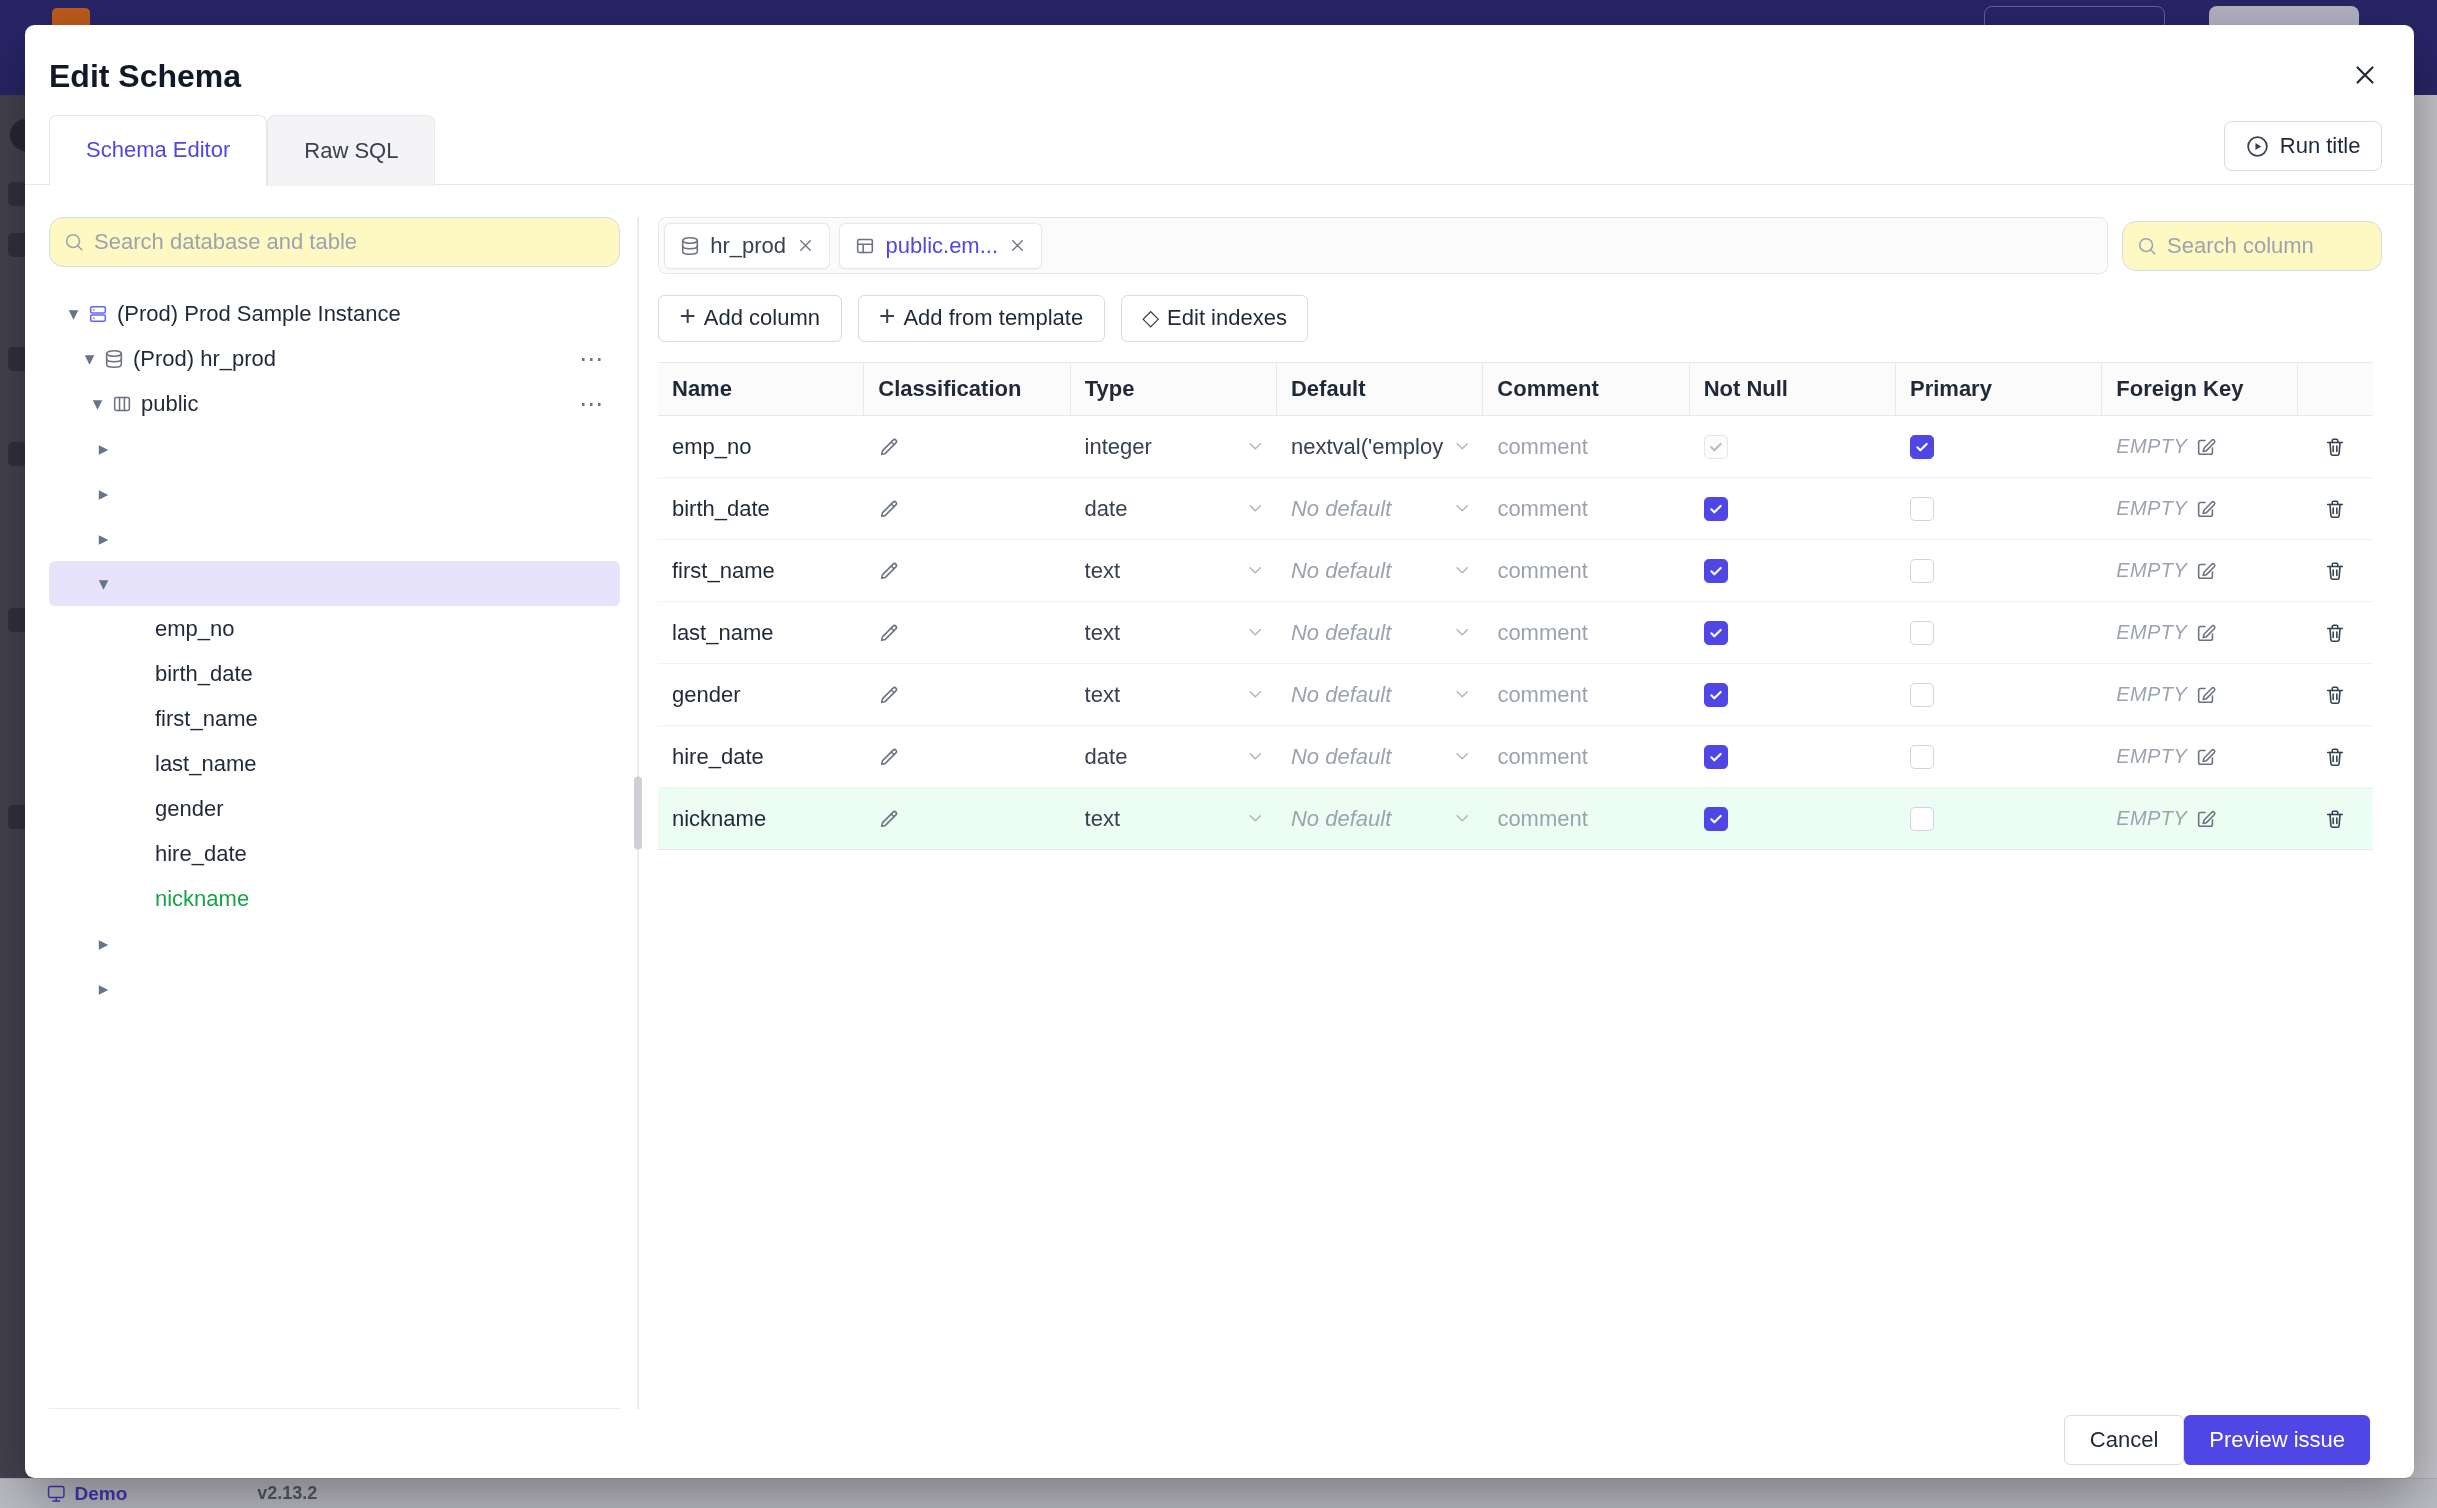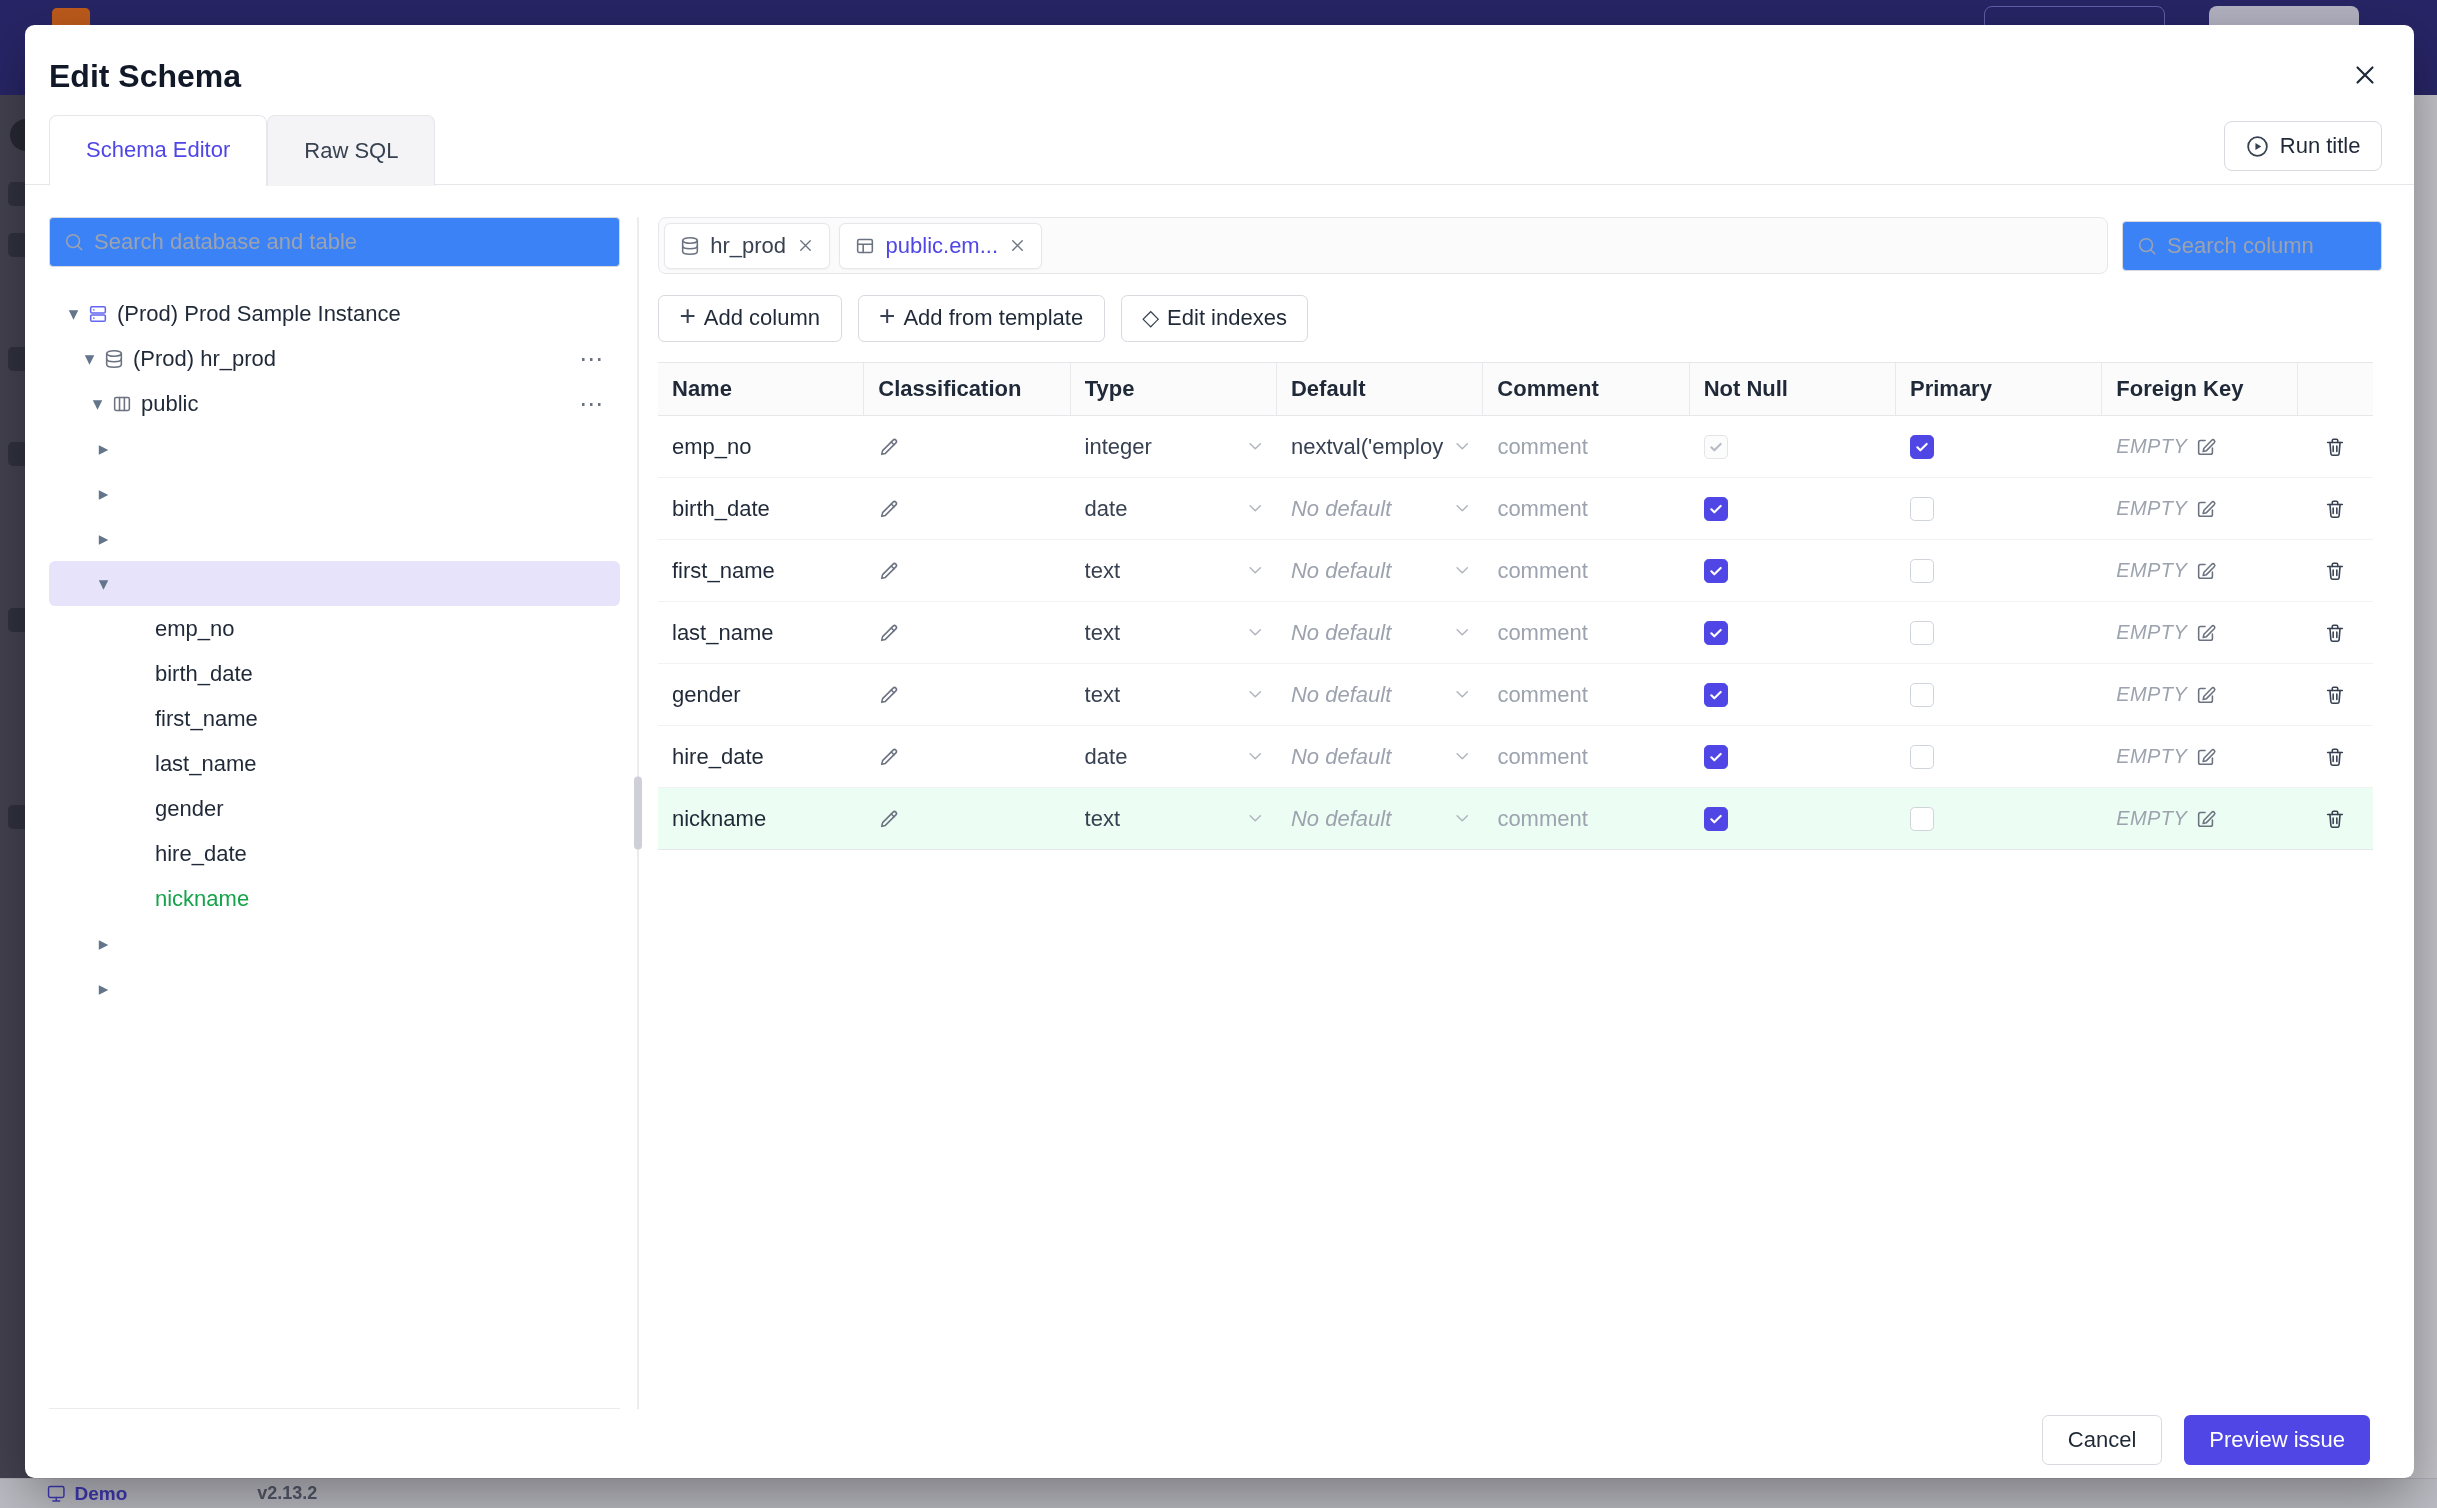--- a/index.html
+++ b/index.html
@@ -38,21 +38,21 @@
          border:1.6px solid #e5e7eb; border-bottom:none; border-radius:8px 8px 0 0; background:#f4f4f6; position:relative; top:1.6px; cursor:pointer; }
   .tab.active { background:#fff; color:#4f46e5; border-bottom:1.6px solid #fff; }
   .run-checks { margin-left:auto; margin-bottom:12.6px; height:50px; display:flex; align-items:center; gap:9.5px;
                 background:#fff; border:1.6px solid #d7dade; border-radius:8px; padding:0 20.5px; font-size:22px; color:#1f2937; cursor:pointer; font-family:inherit; }
   .run-checks .icon { width:25px; height:25px; color:#374151; }
 
   .content { flex:1; display:flex; padding:32px 32px 0 24px; min-height:0; }
 
   
   .sidebar { width:571px; display:flex; flex-direction:column; min-height:0; border-bottom:0.8px solid #ececee; padding-bottom:6.3px; }
-  .search-box { height:50px; border:1.6px solid #d7dade; border-radius:4px; display:flex; align-items:center; padding:0 12.6px; gap:9.5px; background:#3b82f6; }
+  .search-box { height:50px; border:1.6px solid #d7dade; border-radius:14px; display:flex; align-items:center; padding:0 12.6px; gap:9.5px; background:#fef9c3; }
   .search-box .icon { color:#9ca3af; width:22px; height:22px; }
   .search-box input { border:none; outline:none; flex:1; font-size:22px; color:#1f2937; font-family:inherit; background:transparent; }
   .search-box input::placeholder { color:#9ca3af; }
   .tree { margin-top:24px; flex:1; overflow:hidden; }
   .tree-row { height:45px; display:flex; align-items:center; padding-right:16px; border-radius:6.3px; cursor:pointer; color:#1f2937; font-size:22px; }
   .tree-row.selected { background:#e6e3fa; }
   .tree-row.green .tree-label { color:#16a34a; }
   .tree-chev { width:27px; font-size:19px; color:#64748b; text-align:center; flex:none; }
   .tree-icon { margin-right:8px; color:#6b7280; }
   .tree-icon.instance { color:#6366f1; }
@@ -103,21 +103,21 @@
   .cb svg { width:16px; height:16px; fill:none; stroke:#fff; stroke-width:3.2; stroke-linecap:round; stroke-linejoin:round; display:none; }
   .cb.checked { background:#4f46e5; border-color:#4f46e5; }
   .cb.checked svg { display:block; }
   .cb.checked-disabled { background:#fcfcfd; border-color:#e3e5e9; }
   .cb.checked-disabled svg { display:block; stroke:#b7bbc4; }
   .fk-empty { font-size:20px; font-style:italic; color:#9ca3af; letter-spacing:0.4px; margin-right:8px; }
   .c-fk .icon, .c-del .icon { color:#6b7280; width:22px; height:22px; cursor:pointer; }
   .c-del { justify-content:center; padding-left:0; }
   .c-del .icon { color:#374151; }
 
-  .modal-footer { height:69px; display:flex; align-items:flex-start; justify-content:flex-end; gap:22px; padding:6.3px 44px 0 0; }
+  .modal-footer { height:69px; display:flex; align-items:flex-start; justify-content:flex-end; padding:6.3px 44px 0 0; }
   .btn-secondary { height:50px; padding:0 25px; background:#fff; border:1.6px solid #d7dade; border-radius:6.3px; font-size:22px; color:#1f2937; cursor:pointer; font-family:inherit; }
   .btn-primary { height:50px; padding:0 25px; background:#4f46e5; border:none; border-radius:6.3px; font-size:22px; color:#fff; cursor:pointer; font-family:inherit; }
 </style>
 </head>
 <body>
 
 <div class="app-header">
   <div class="app-logo"></div>
   <div class="hdr-btn1"></div>
   <div class="hdr-btn2"></div>

